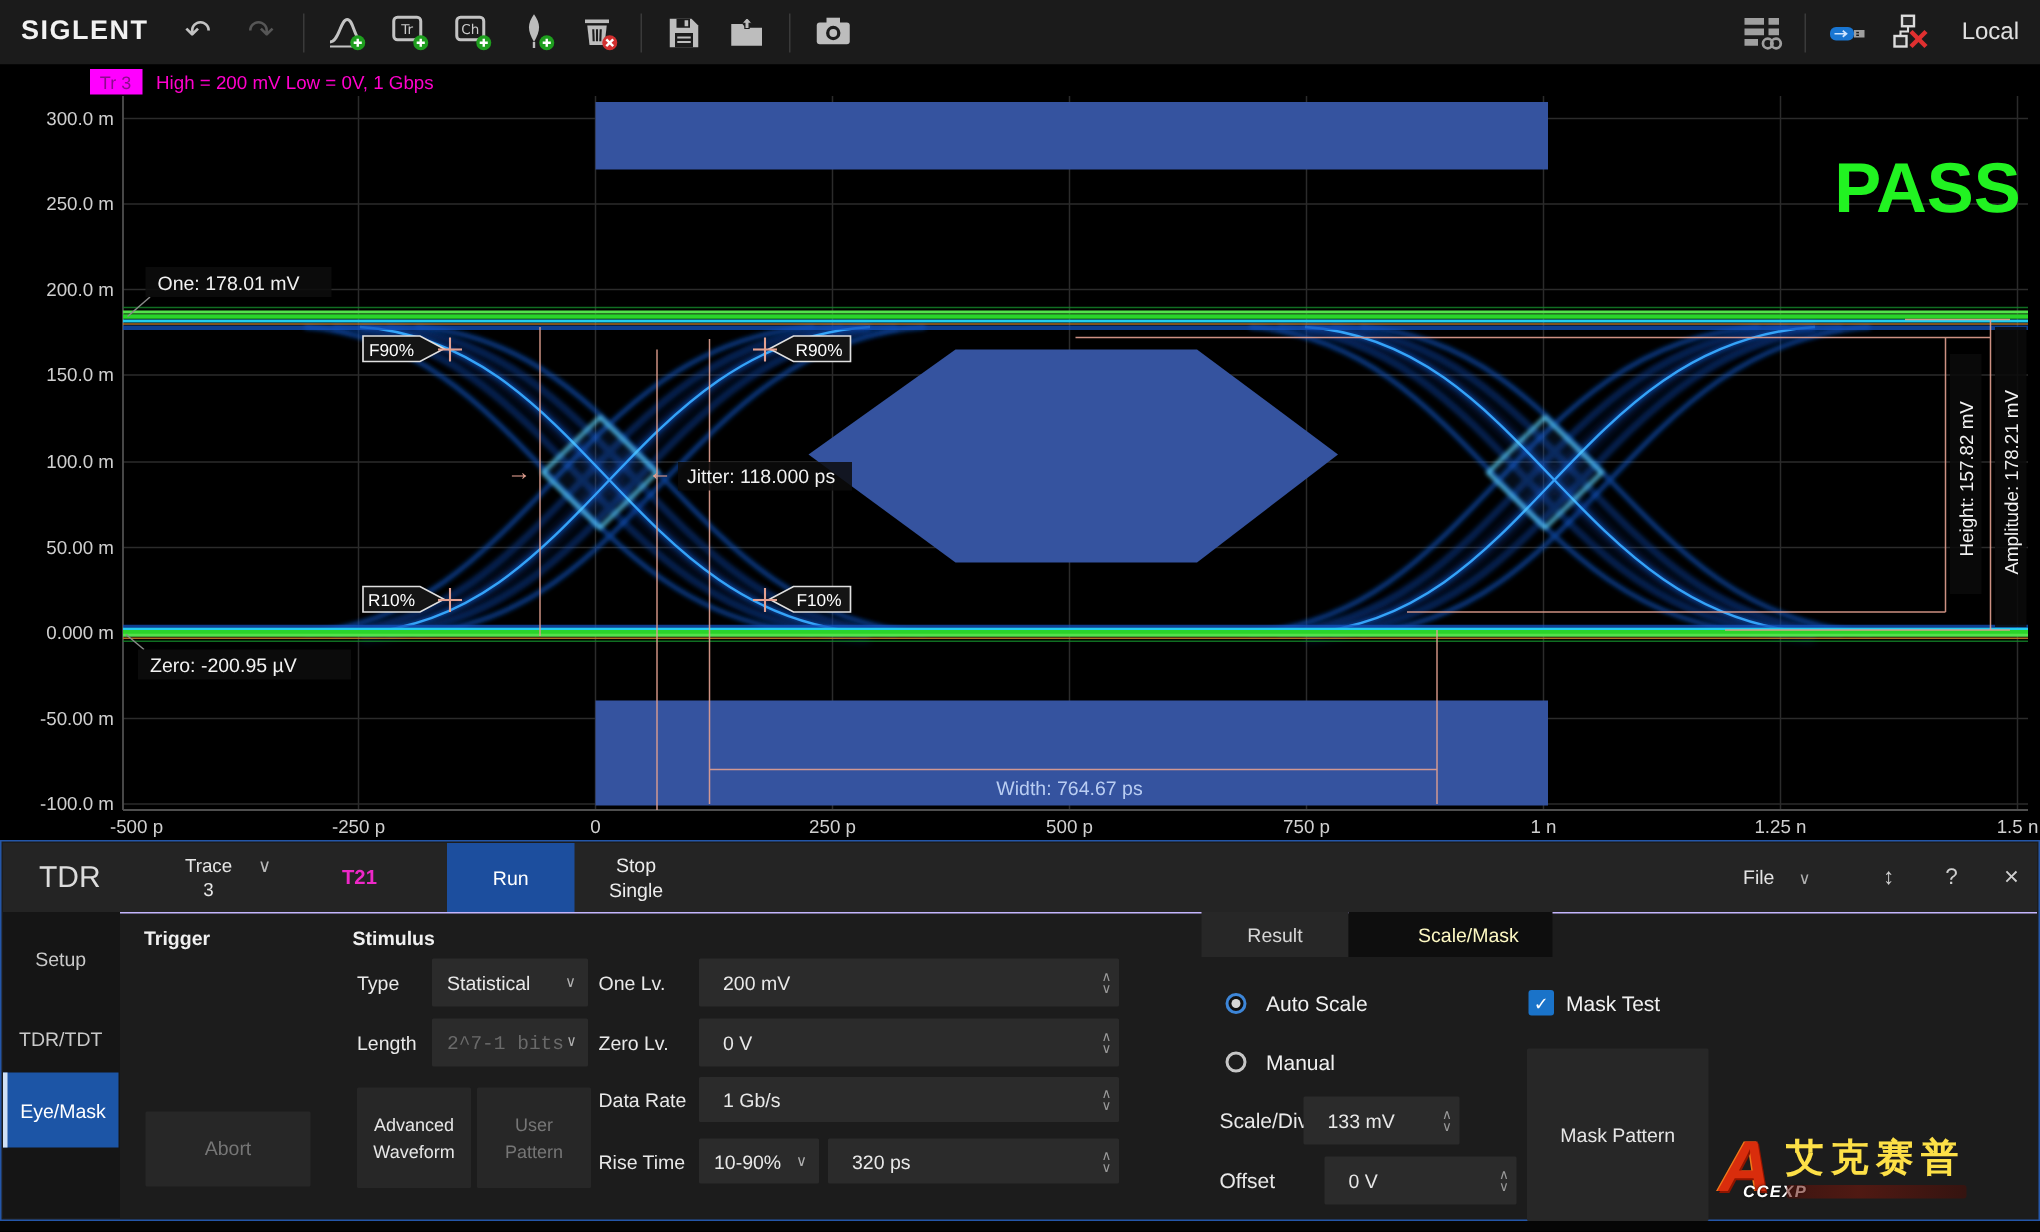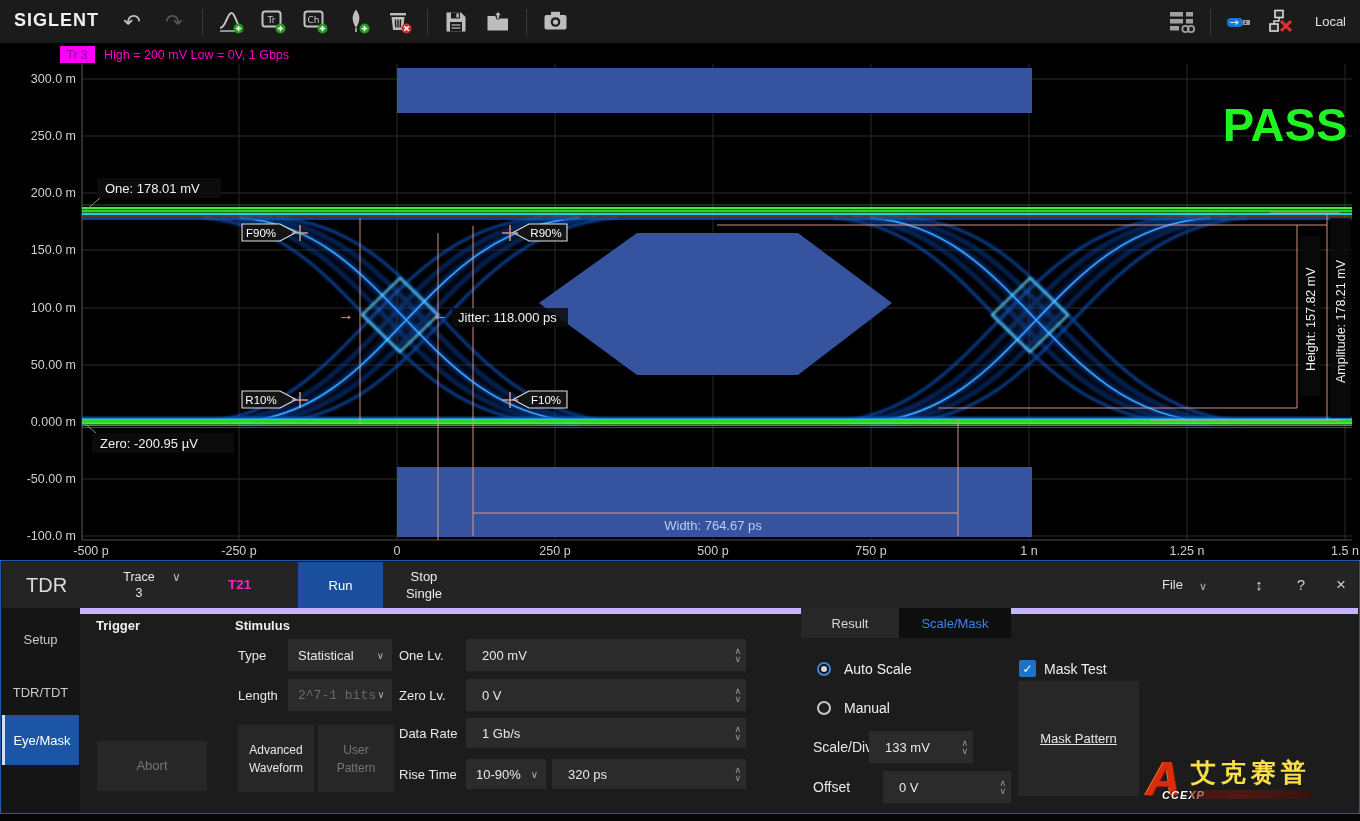--- a/index.html
+++ b/index.html
@@ -10,25 +10,25 @@
   .toolbar{position:absolute;left:0;top:0;width:1360px;height:43px;background:#1b1b1b;border-bottom:1px solid #000;}
   .brand{position:absolute;left:14px;top:10px;font-size:18px;font-weight:bold;color:#f2f2f2;letter-spacing:1px;}
   .tb-group{position:absolute;top:0;height:43px;display:flex;align-items:center;gap:14px;}
   .tb-left{left:118px;}
   .tb-right{right:8px;}
   .tb-sep{width:1px;height:26px;background:#3a3a3a;}
   .tb-ic{width:28px;height:28px;display:flex;align-items:center;justify-content:center;position:relative;}
   .tb-ic svg{display:block;}
   .glyph{color:#c3c3c3;font-size:21px;line-height:1;}
   .glyph.dim{color:#565656;}
-  .local{color:#e0e0e0;font-size:13px;margin-left:6px;margin-right:6px;}
+  .local{color:#e0e0e0;font-size:16px;margin-left:6px;margin-right:6px;}
 
   
   .panel{position:absolute;left:0;top:560px;width:1360px;height:254px;background:#1c1c1c;border:1px solid #2456a8;box-sizing:border-box;}
-  .phead{position:absolute;left:1px;top:1px;right:1px;height:46px;background:#242424;border-bottom:6px solid #c4b5fd;}
+  .phead{position:absolute;left:1px;top:1px;right:1px;height:46px;background:#242424;border-bottom:1px solid #c4b5fd;}
   .app-title{position:absolute;left:24px;top:0;height:46px;line-height:46px;font-size:20px;color:#dcdcdc;}
   .trace-sel{position:absolute;left:104px;top:0;width:66px;height:46px;text-align:center;font-size:12.5px;color:#e6e6e6;white-space:pre-line;line-height:16px;padding-top:7px;box-sizing:border-box;}
   .trace-chev{position:absolute;left:170px;top:8px;color:#b9b9b9;font-size:12px;}
   .trace-id{position:absolute;left:226px;top:0;height:46px;line-height:46px;font-size:13.5px;font-weight:bold;color:#ee28c8;}
   .run-btn{position:absolute;left:296px;top:0;width:85px;height:46px;background:#1c4e9e;color:#fff;font-size:13px;display:flex;align-items:center;justify-content:center;}
   .stop-btn{position:absolute;left:388px;top:0;width:68px;height:46px;color:#ececec;font-size:13px;white-space:pre-line;line-height:17px;display:flex;align-items:center;justify-content:center;text-align:center;}
   .file-menu{position:absolute;left:1160px;top:0;height:46px;line-height:46px;font-size:13px;color:#e2e2e2;}
   .file-chev{position:absolute;left:1197px;top:1px;height:46px;line-height:46px;font-size:11px;color:#b0b0b0;}
   .ph-ic{position:absolute;top:0;height:46px;line-height:46px;font-size:15px;color:#cfcfcf;text-align:center;width:22px;}
 
@@ -41,21 +41,21 @@
   .btn.dim{color:#767676;}
   .lbl{position:absolute;font-size:13px;color:#e8e8e8;display:flex;align-items:center;}
   .field{position:absolute;background:#2b2b2b;color:#e8e8e8;font-size:13px;display:flex;align-items:center;padding-left:16px;box-sizing:border-box;border-radius:1px;}
   .field .spin{position:absolute;right:5px;top:1px;bottom:1px;display:flex;flex-direction:column;justify-content:center;color:#9a9a9a;font-size:9px;line-height:8px;text-align:center;}
   .drop{position:absolute;background:#2b2b2b;color:#e8e8e8;font-size:13px;display:flex;align-items:center;padding-left:10px;box-sizing:border-box;border-radius:1px;}
   .drop .chev{position:absolute;right:8px;font-size:10px;color:#b0b0b0;}
   .drop.dim{color:#6a6a6a;font-family:Liberation Mono, monospace;}
 
   .rtab{position:absolute;top:47px;height:30px;display:flex;align-items:center;justify-content:center;font-size:13px;}
   .rtab.off{background:#272727;color:#d6d6d6;}
-  .rtab.on{background:#0e0e0e;color:#3b82f6;}
+  .rtab.on{background:#0e0e0e;color:#fef9c3;padding-left:24px;}
   .radio{position:absolute;width:14px;height:14px;border-radius:50%;box-sizing:border-box;}
   .radio.sel{border:2px solid #3d86d8;background:#101010;display:flex;align-items:center;justify-content:center;}
   .radio.sel .dot{width:6px;height:6px;border-radius:50%;background:#d6d6d6;}
   .radio.un{border:2px solid #c6c6c6;background:transparent;}
   .rlabel{position:absolute;font-size:14px;color:#f0f0f0;display:flex;align-items:center;}
   .checkbox{position:absolute;width:17px;height:17px;background:#1a73c9;border-radius:2px;color:#fff;font-size:12px;display:flex;align-items:center;justify-content:center;}
 
   
   .wm{position:absolute;left:1146px;top:748px;width:210px;height:62px;display:flex;align-items:center;gap:10px;z-index:6;}
   .wm-a{position:relative;font-size:48px;font-style:italic;font-weight:900;color:#d92d0c;text-shadow:1px 1px 0 #8f1500, -1px 0 0 #f07a1a;line-height:1;}
@@ -491,21 +491,21 @@
       <span class="spin">
           <span>∧</span>
           <span>∨</span>
         </span>
     </div>
 
     <div class="checkbox" style="left:1018px;top:99px;">
       <span>✓</span>
     </div>
     <div class="rlabel" style="left:1043px;top:95px;height:26px;">Mask Test</div>
-    <div class="btn" style="left:1017px;top:120px;width:121px;height:115px;text-decoration:underline;">Mask Pattern</div>
+    <div class="btn" style="left:1017px;top:138px;width:121px;height:115px;">Mask Pattern</div>
   </div>
 
   <div class="wm">
     <div class="wm-a">
       <span>A</span>
       <span class="wm-ccexp">CCEXP</span>
     </div>
     <div class="wm-right">
       <div class="wm-cn">艾克赛普</div>
       <div class="wm-bar"></div>

